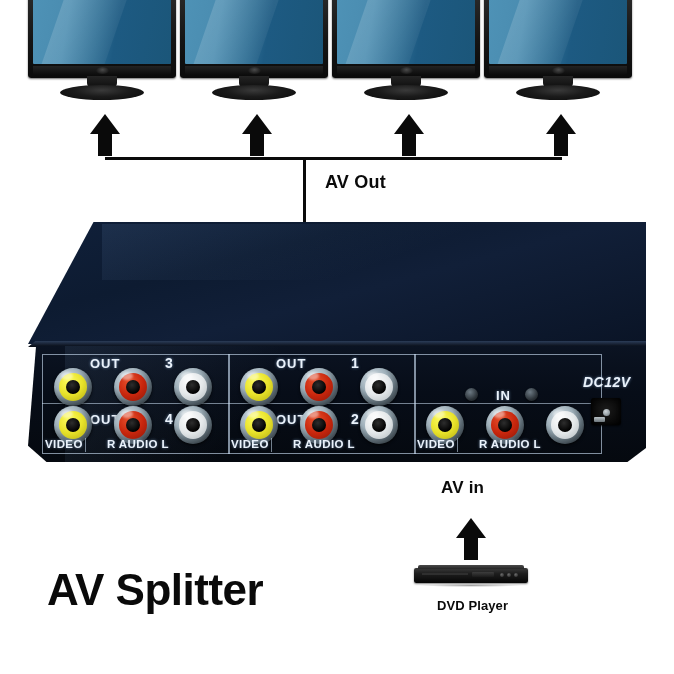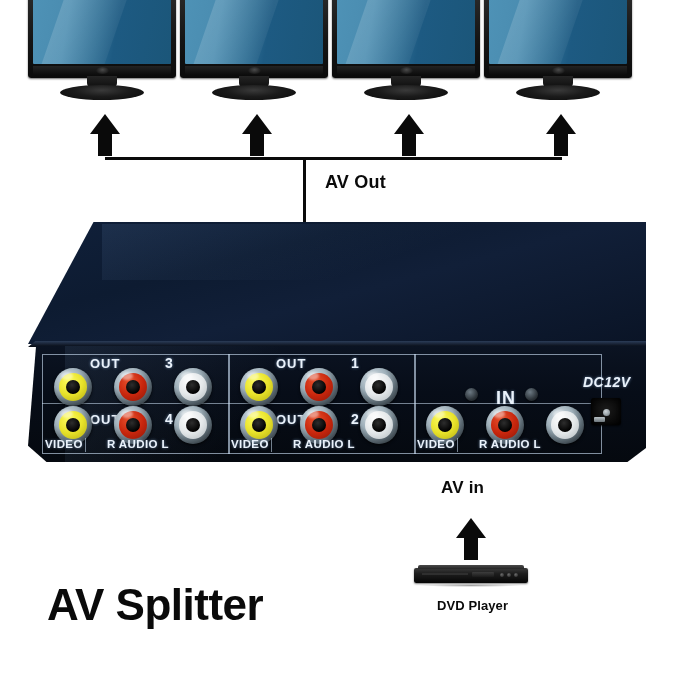--- a/index.html
+++ b/index.html
@@ -62,21 +62,21 @@
               background:linear-gradient(120deg,rgba(140,180,225,.10),rgba(140,180,225,0) 70%);}
 
   .group-box{position:absolute;border:1px solid rgba(205,225,245,.62);}
   .grp-divline{position:absolute;height:1px;background:rgba(205,225,245,.55);}
   .grp-vdivline{position:absolute;width:1px;background:rgba(205,225,245,.55);}
 
   .panel-txt{position:absolute;color:#eaf2fb;font-weight:bold;
              text-shadow:0 0 3px rgba(170,210,255,.55);white-space:nowrap;}
   .t-out{font-size:13px;letter-spacing:1px;}
   .t-num{font-size:14px;}
-  .t-in{font-size:18px;letter-spacing:1px;}
+  .t-in{font-size:13px;letter-spacing:1px;}
   .t-small{font-size:11.5px;letter-spacing:.4px;}
   .t-dc{font-size:14px;letter-spacing:.5px;font-style:italic;}
 
   .jack{position:absolute;width:38px;height:38px;border-radius:50%;
         background:radial-gradient(circle at 36% 30%,#d9e2e8 0%,#9fb0ba 38%,#5d6b74 62%,#2a3238 86%,#141a1e 100%);
         box-shadow:0 1px 3px rgba(0,0,0,.8);}
   .jack .ring{position:absolute;left:5px;top:5px;width:28px;height:28px;border-radius:50%;}
   .jack .hole{position:absolute;left:12px;top:12px;width:14px;height:14px;border-radius:50%;
               background:radial-gradient(circle at 42% 35%,#2d2d2d,#000 72%);}
   .ring.yellow{background:radial-gradient(circle at 38% 32%,#fdfd5e 0%,#e8e22a 50%,#b4ae12 100%);}
@@ -335,15 +335,15 @@
     <div class="dvd-tray"></div>
     <div class="dvd-disp"></div>
     <div class="dvd-btn" style="left:86px;"></div>
     <div class="dvd-btn" style="left:93px;"></div>
     <div class="dvd-btn" style="left:100px;"></div>
     <div class="dvd-shadow"></div>
   </div>
 
   <div class="lbl" id="dvd-caption" style="left:437px;top:598px;">DVD Player</div>
 
-  <div class="lbl" id="title" style="left:47px;top:565px;margin-top:15px;">AV Splitter</div>
+  <div class="lbl" id="title" style="left:47px;top:565px;">AV Splitter</div>
 
 </div>
 
 </body></html>

